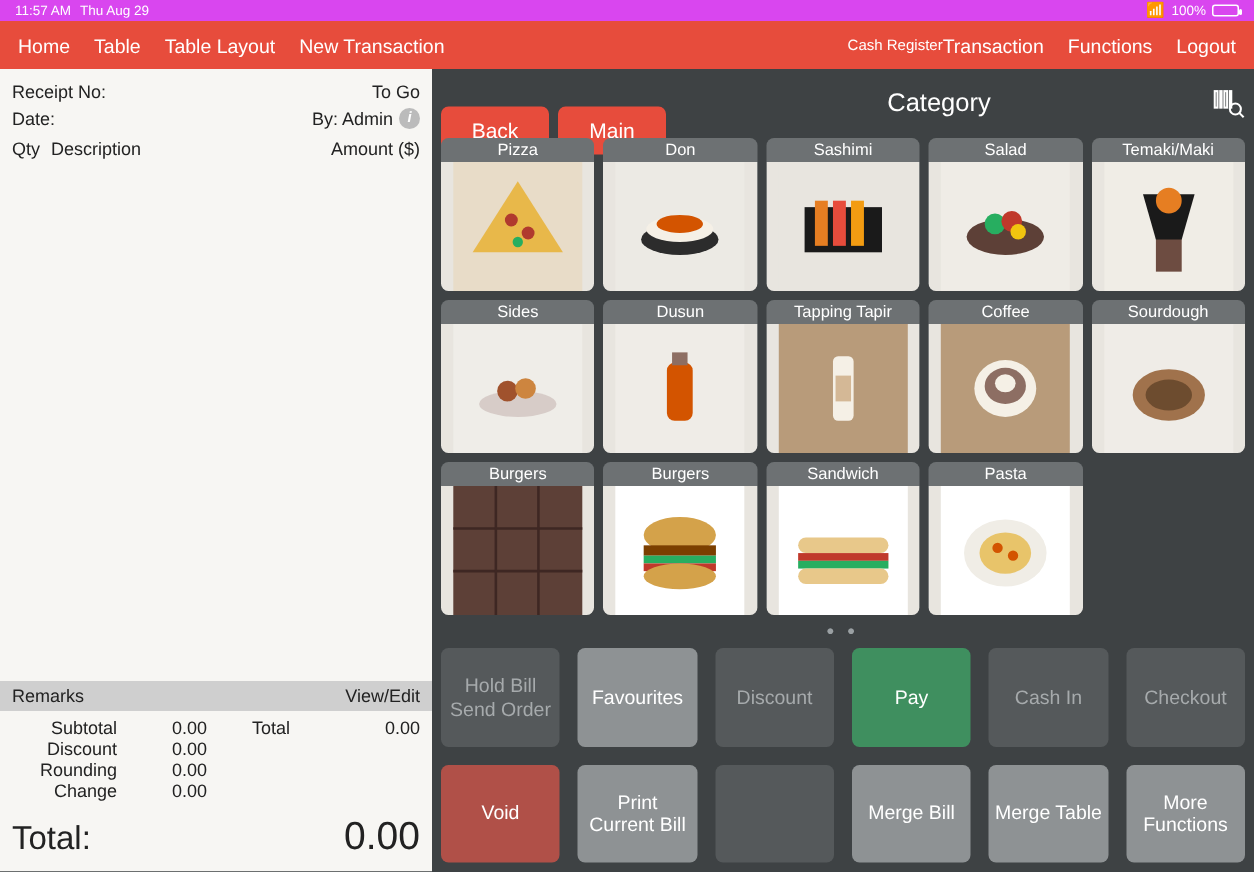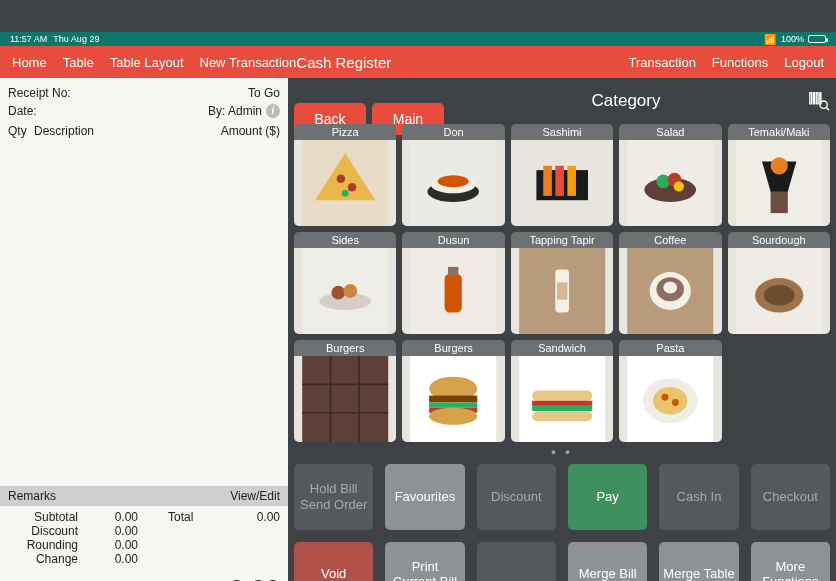--- a/index.html
+++ b/index.html
@@ -1,27 +1,27 @@
 <!DOCTYPE html>
 <html><head>
 <meta charset="utf-8">
 <style>
   * { box-sizing: border-box; margin: 0; padding: 0; font-family: -apple-system, Helvetica, Arial, sans-serif; }
   body { width: 836px; height: 581px; background: #3e4244; overflow: hidden; }
-  .status-bar { height: 14px; background: #0f766e; color: #fff; font-size: 9px; display: flex; align-items: center; padding: 0 10px; justify-content: space-between; margin-top: 32px; }
+  .status-bar { height: 14px; background: #d946ef; color: #fff; font-size: 9px; display: flex; align-items: center; padding: 0 10px; justify-content: space-between; }
   .status-left { display: flex; gap: 6px; }
   .status-right { display: flex; gap: 4px; align-items: center; }
   .battery { width: 18px; height: 8px; border: 1px solid #fff; border-radius: 2px; position: relative; }
   .battery::after { content: ""; position: absolute; right: -3px; top: 2px; width: 2px; height: 4px; background: #fff; border-radius: 1px; }
   .battery-fill { background: #fff; height: 100%; width: 100%; }
   .wifi { font-size: 10px; }
 
   .top-bar { height: 32px; background: #e74c3c; color: #fff; display: flex; align-items: center; padding: 0 12px; font-size: 13px; }
   .top-left { display: flex; gap: 16px; }
-  .top-center { flex: 1; text-align: left; font-size: 15px; }
+  .top-center { flex: 1; text-align: right; font-size: 10px; }
   .top-right { display: flex; gap: 16px; }
   .top-item { cursor: pointer; }
 
   .main { display: flex; height: calc(581px - 46px); }
 
   
   .receipt { width: 288px; background: #f7f6f3; display: flex; flex-direction: column; font-size: 12px; color: #222; }
   .receipt-head { padding: 6px 8px 2px; }
   .row { display: flex; justify-content: space-between; align-items: center; line-height: 18px; }
   .info-icon { width: 14px; height: 14px; border-radius: 50%; background: #bbb; color: #fff; display: inline-flex; align-items: center; justify-content: center; font-size: 10px; font-style: italic; font-weight: bold; margin-left: 4px; }

